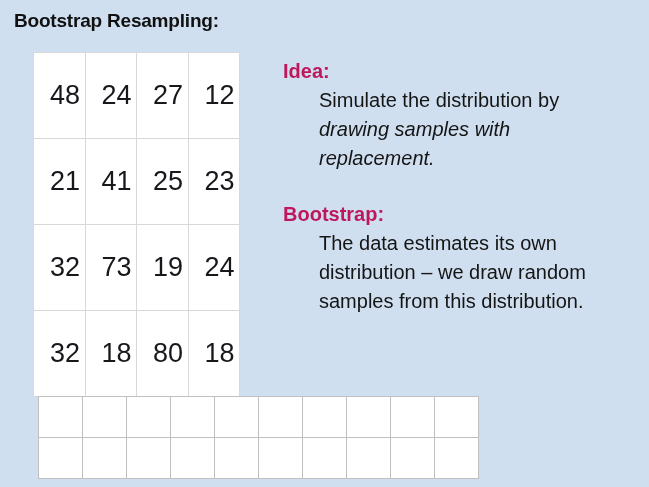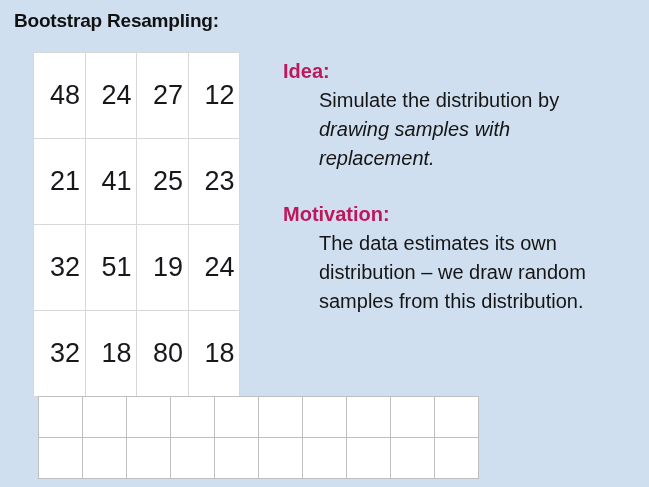--- a/index.html
+++ b/index.html
@@ -119,42 +119,42 @@
         <td>12</td>
       </tr>
       <tr>
         <td>21</td>
         <td>41</td>
         <td>25</td>
         <td>23</td>
       </tr>
       <tr>
         <td>32</td>
-        <td>51</td>
+        <td>73</td>
         <td>19</td>
         <td>24</td>
       </tr>
       <tr>
         <td>32</td>
         <td>18</td>
         <td>80</td>
         <td>18</td>
       </tr>
     </tbody>
   </table>
 
   <div id="text-column">
 
     <div id="idea-block">
       <div class="block-heading">Idea:</div>
       <div class="block-body"><span>Simulate the distribution by </span><em>drawing samples with replacement.</em></div>
     </div>
 
     <div id="motivation-block">
-      <div class="block-heading">Motivation:</div>
+      <div class="block-heading">Bootstrap:</div>
       <div class="block-body">The data estimates its own distribution – we draw random samples from this distribution.</div>
     </div>
 
   </div>
 
   <table id="resample-grid">
     <tbody>
       <tr>
         <td></td>
         <td></td>

